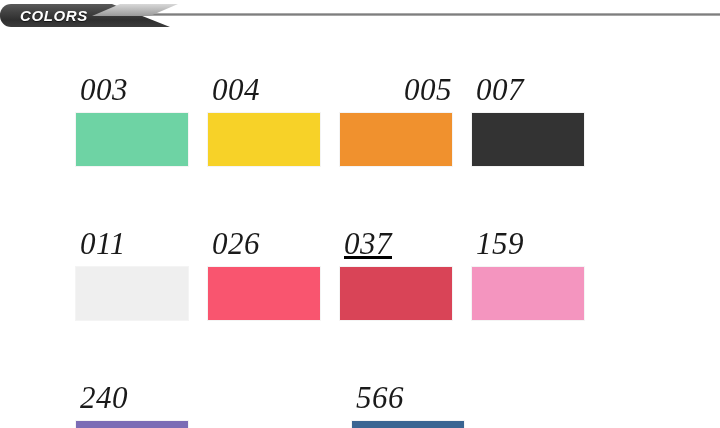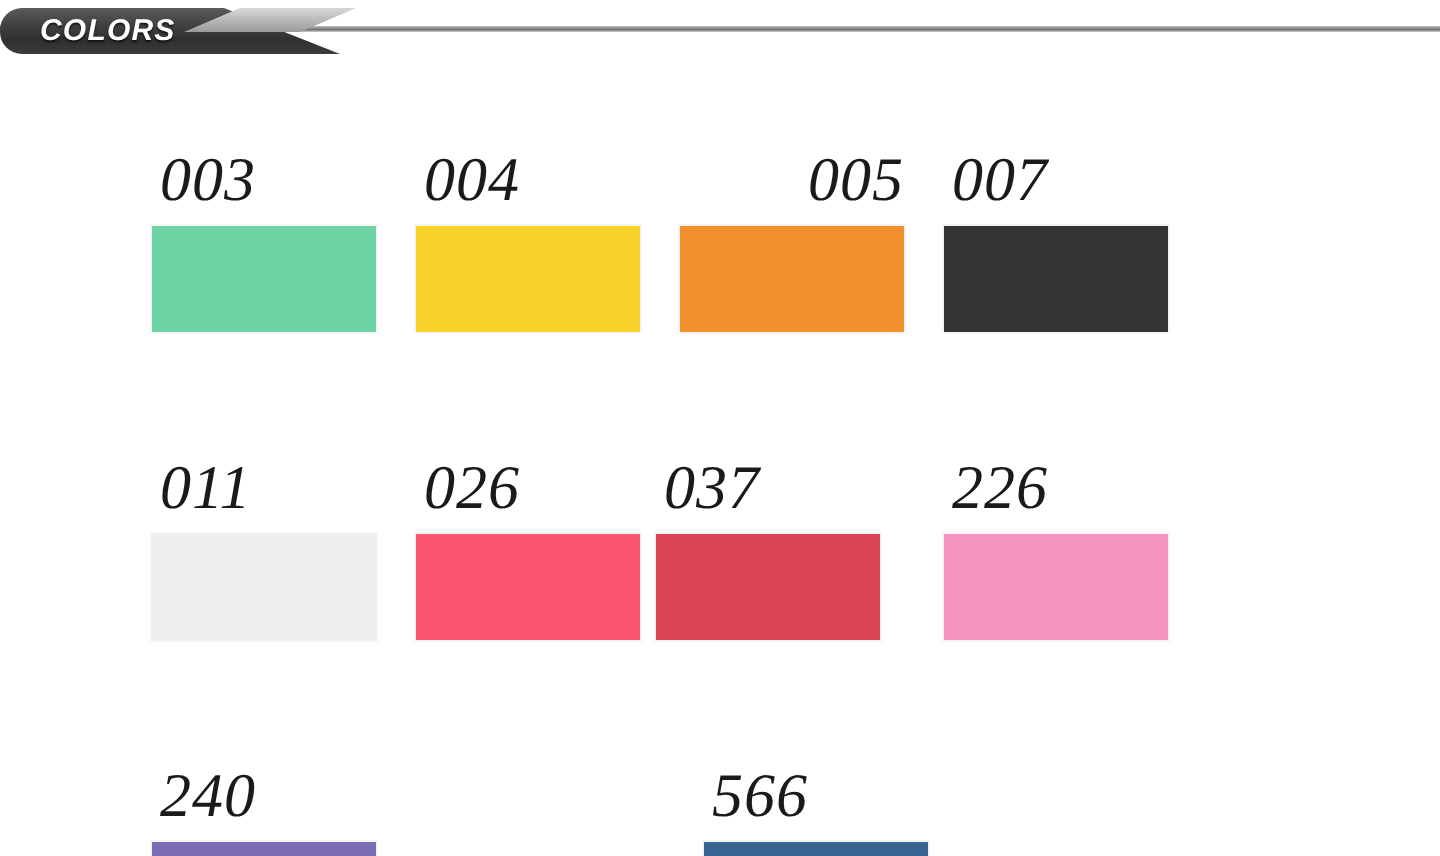--- a/index.html
+++ b/index.html
@@ -140,26 +140,26 @@
     </div>
     <div class="swatch-row" style="height: 125px;">
       <div class="swatch-cell" style="left: 0px;">
         <div class="swatch-label">011</div>
         <div class="swatch-chip" style="width: 112px; height: 53px; background: rgb(239, 239, 239);"></div>
       </div>
       <div class="swatch-cell" style="left: 132px;">
         <div class="swatch-label">026</div>
         <div class="swatch-chip" style="width: 112px; height: 53px; background: rgb(249, 85, 111);"></div>
       </div>
-      <div class="swatch-cell" style="left: 252px;">
+      <div class="swatch-cell" style="left: 264px; text-decoration: underline;">
         <div class="swatch-label">037</div>
         <div class="swatch-chip" style="width: 112px; height: 53px; background: rgb(217, 68, 87);"></div>
       </div>
       <div class="swatch-cell" style="left: 396px;">
-        <div class="swatch-label">226</div>
+        <div class="swatch-label">159</div>
         <div class="swatch-chip" style="width: 112px; height: 53px; background: rgb(244, 149, 191);"></div>
       </div>
     </div>
     <div class="swatch-row" style="height: 125px;">
       <div class="swatch-cell" style="left: 0px;">
         <div class="swatch-label">240</div>
         <div class="swatch-chip" style="width: 112px; height: 53px; background: rgb(123, 108, 181);"></div>
       </div>
       <div class="swatch-cell" style="left: 276px;">
         <div class="swatch-label">566</div>

